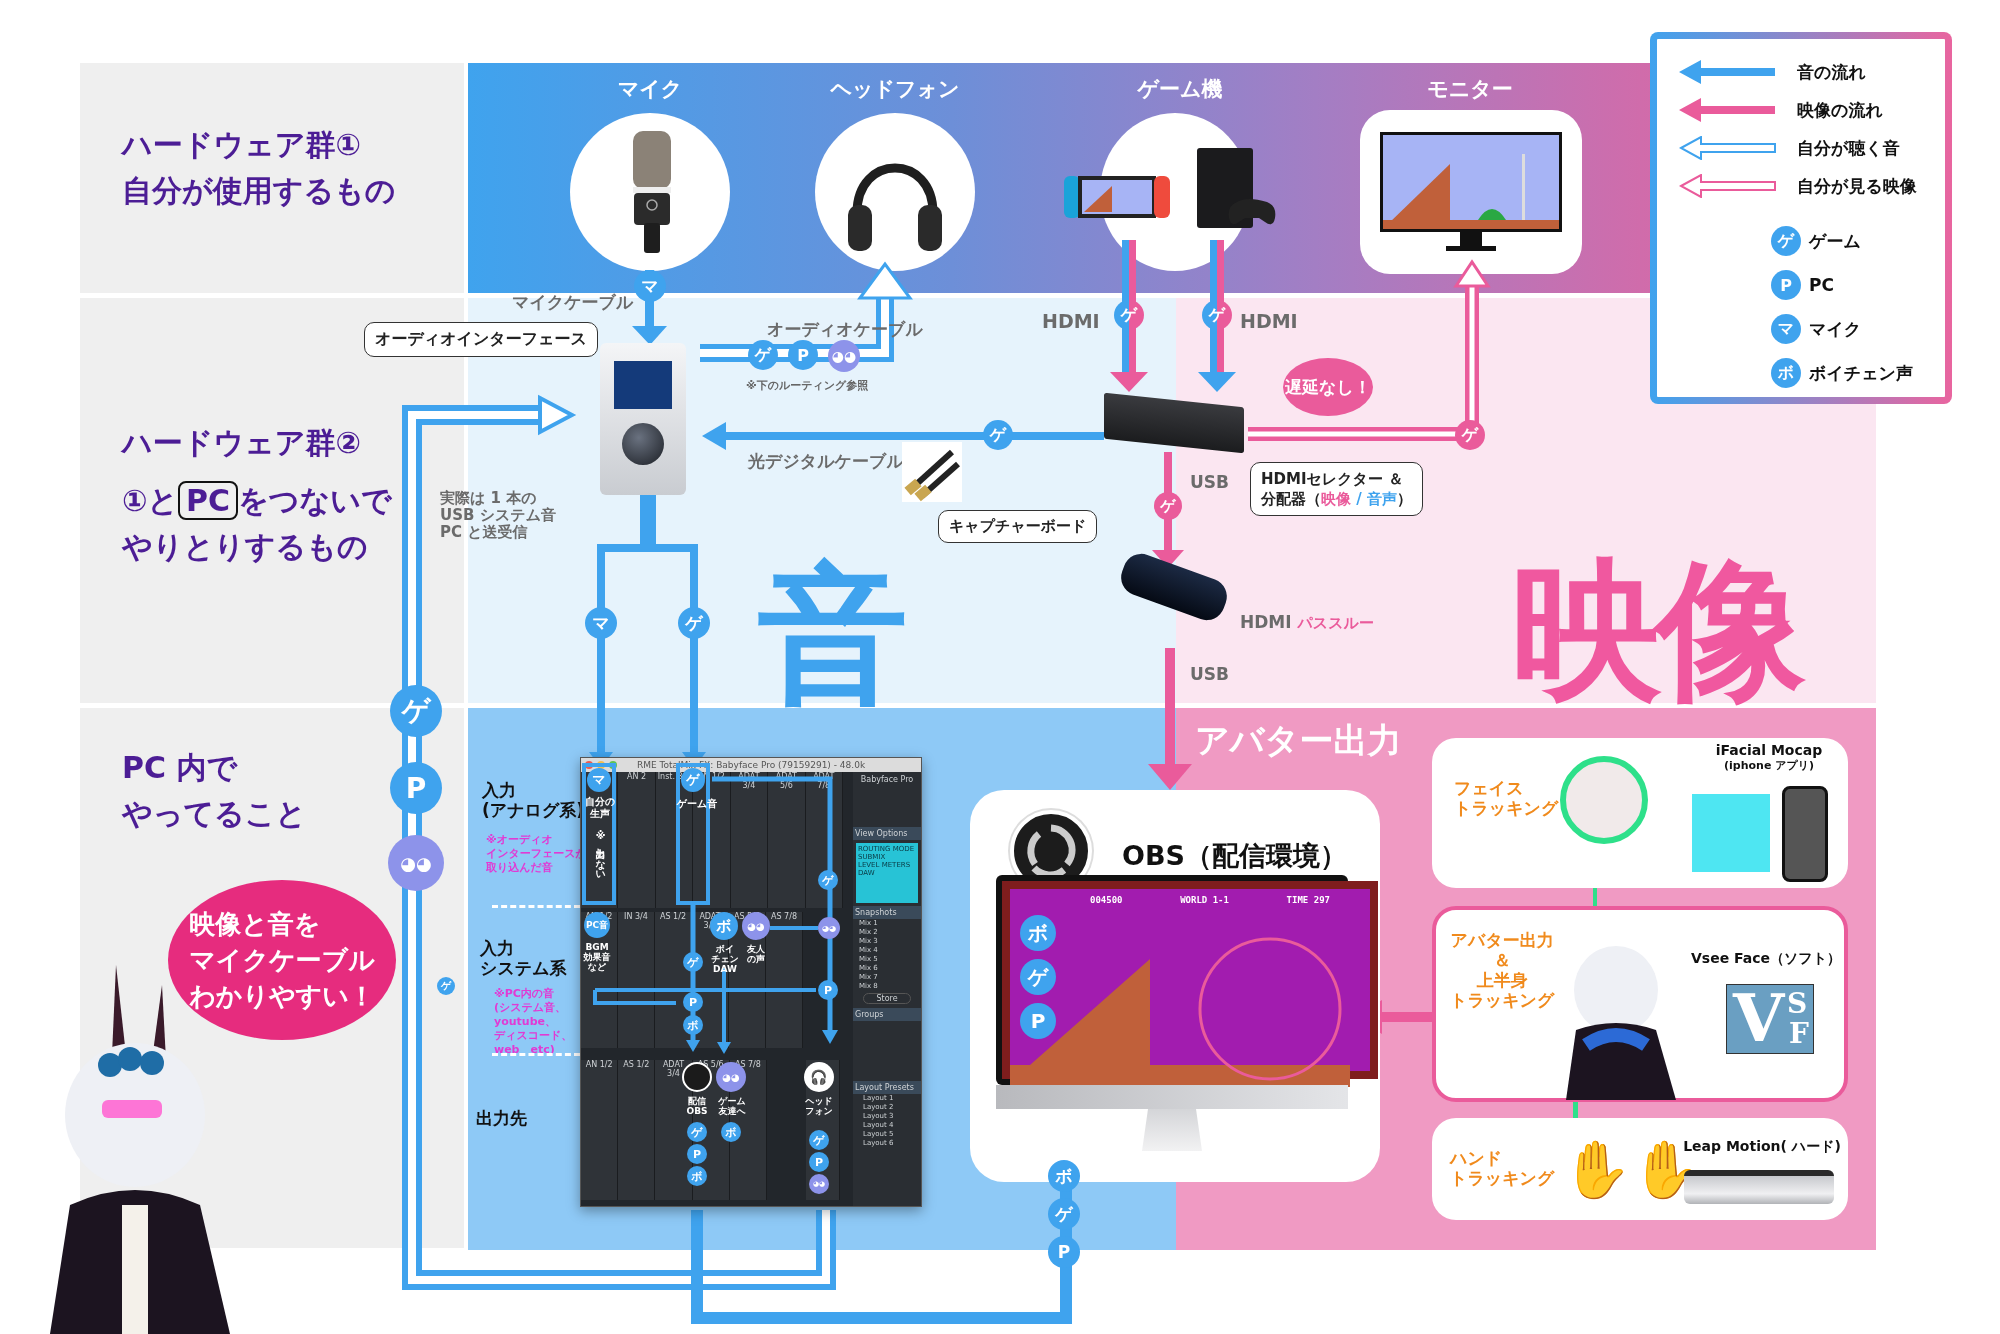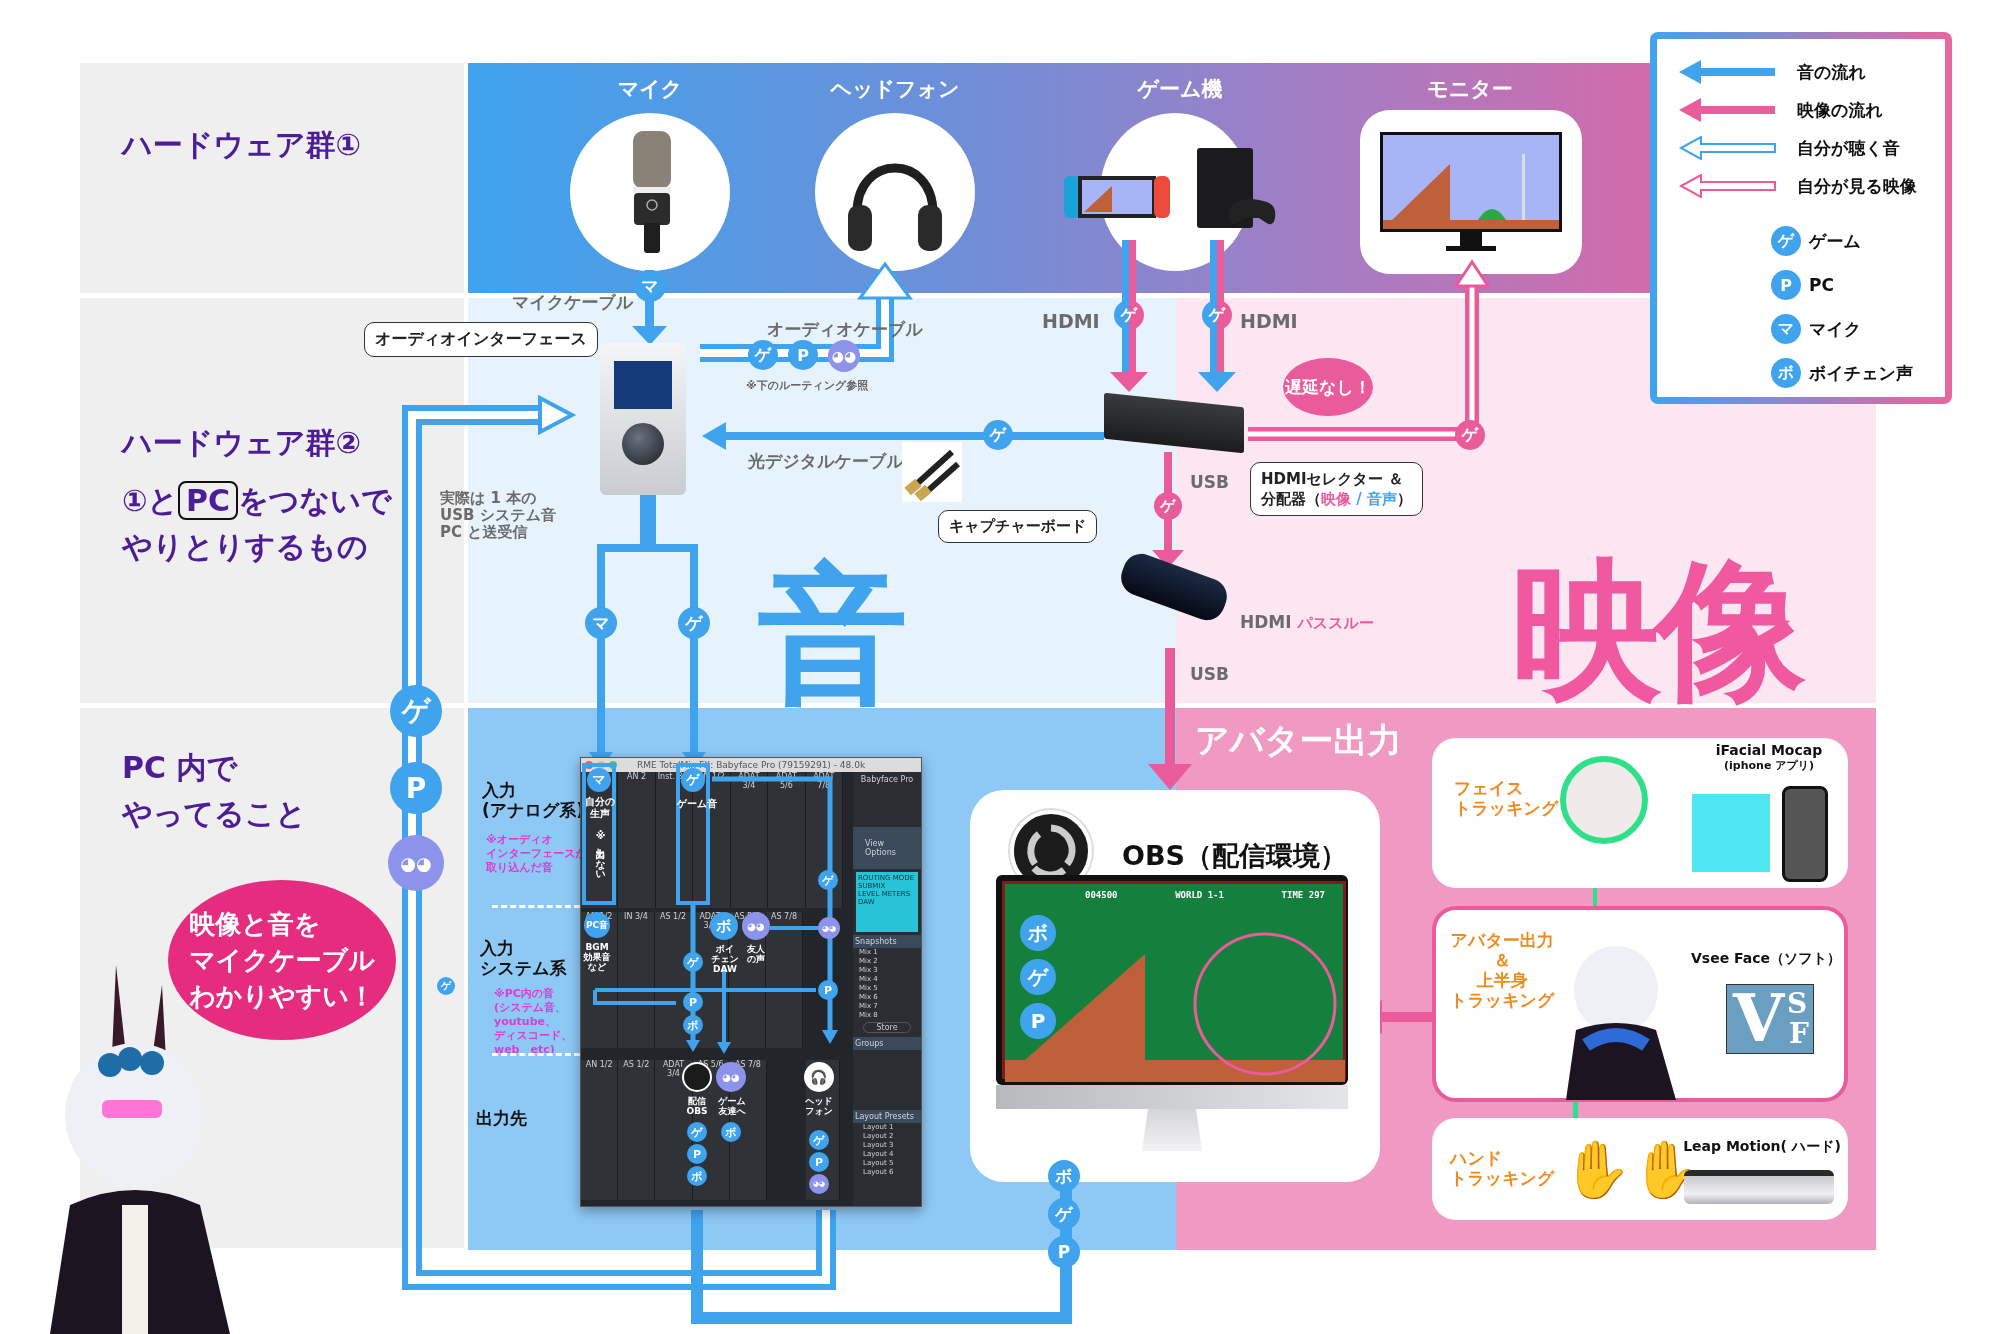--- a/index.html
+++ b/index.html
@@ -52,20 +52,21 @@
 <div class="abs row-label-bg" style="left:80px;top:708px;width:384px;height:540px;"></div>
 
 <div class="abs top-band" style="left:468px;top:63px;width:1210px;height:230px;"></div>
 <div class="abs mid-left" style="left:468px;top:298px;width:708px;height:405px;"></div>
 <div class="abs mid-right" style="left:1176px;top:298px;width:700px;height:405px;"></div>
 <div class="abs pc-left" style="left:468px;top:708px;width:708px;height:542px;"></div>
 <div class="abs pc-right" style="left:1176px;top:708px;width:700px;height:542px;"></div>
 
 <div class="abs row-title" style="left:122px;top:122px;">
   <div>ハードウェア群①</div>
+  <div>自分が使用するもの</div>
 </div>
 <div class="abs row-title" style="left:122px;top:420px;">
   <div style="margin-bottom:12px;">ハードウェア群②</div>
   <div>
     <span>①と</span><span class="pc-box">PC</span><span>をつないで</span>
   </div>
   <div>やりとりするもの</div>
 </div>
 <div class="abs row-title" style="left:122px;top:745px;">
   <div>PC 内で</div>
@@ -409,21 +410,21 @@
         <div class="strip-label">AS 5/6</div>
       </div>
     <div class="strip" style="flex:1;">
         <div class="strip-label">AS 7/8</div>
       </div>
   </div>
   <div class="strip" style="position:absolute;left:225px;top:302px;width:34px;height:140px;"></div>
 
   <div style="position:absolute;left:272px;top:14px;width:68px;height:434px;background:#2a2e33;font-size:8px;color:#cfd3d6;font-weight:normal;">
     <div style="padding:3px;text-align:center;">Babyface Pro</div>
-    <div style="margin-top:40px;background:#3a4a5a;padding:12px;">View Options</div>
+    <div style="margin-top:40px;background:#3a4a5a;padding:2px;">View Options</div>
     <div style="background:#27c3d6;margin:3px;height:60px;color:#0a3a44;font-size:7px;padding:2px;">
       <div>ROUTING MODE</div>
       <div>SUBMIX</div>
       <div>LEVEL METERS</div>
       <div>DAW</div>
     </div>
     <div style="background:#3a4a5a;padding:2px;">Snapshots</div>
     <div style="padding-left:6px;font-size:7px;line-height:9px;">
       <div>Mix 1</div>
       <div>Mix 2</div>
@@ -522,21 +523,21 @@
 <div class="abs rounded-white" style="left:970px;top:790px;width:410px;height:392px;">
   <div style="position:absolute;left:40px;top:20px;width:82px;height:82px;border-radius:50%;background:#1c1c1c;border:4px solid #fff;box-shadow:0 0 0 2px #ddd;">
     <svg width="74" height="74" viewBox="0 0 74 74">
         <path d="M37 14 a22 22 0 0 1 16 36" stroke="#ccc" stroke-width="7" fill="none"></path>
         <path d="M21 50 a22 22 0 0 1 4 -30" stroke="#ccc" stroke-width="7" fill="none"></path>
         <path d="M50 56 a22 22 0 0 1 -30 -2" stroke="#ccc" stroke-width="7" fill="none"></path>
       </svg>
   </div>
   <div style="position:absolute;left:152px;top:48px;font-size:27px;color:#111;">OBS（配信環境）</div>
   <div style="position:absolute;left:26px;top:85px;width:352px;height:210px;background:#111;border-radius:6px;">
-    <div style="position:absolute;left:6px;top:6px;width:344px;height:198px;background:#15803d;border:3px solid #7f1d1d;">
+    <div style="position:absolute;left:6px;top:6px;width:376px;height:198px;background:#a21caf;border:8px solid #7f1d1d;">
       <div style="position:absolute;left:80px;top:6px;width:240px;font-family:'DejaVu Sans Mono',monospace;font-size:9px;color:#fff;display:flex;justify-content:space-between;">
         <span>004500</span>
         <span><span>WORLD</span> <span>1-1</span></span>
         <span><span>TIME</span> <span>297</span></span>
       </div>
       <svg width="340" height="198" viewBox="0 0 340 198" style="position:absolute;left:0;top:0;">
         <polygon points="20,176 140,70 140,176" fill="#c0603a"></polygon>
         <rect x="0" y="176" width="340" height="22" fill="#c0603a"></rect>
         <circle cx="260" cy="120" r="70" fill="none" stroke="#ea5b9b" stroke-width="3"></circle>
       </svg>

